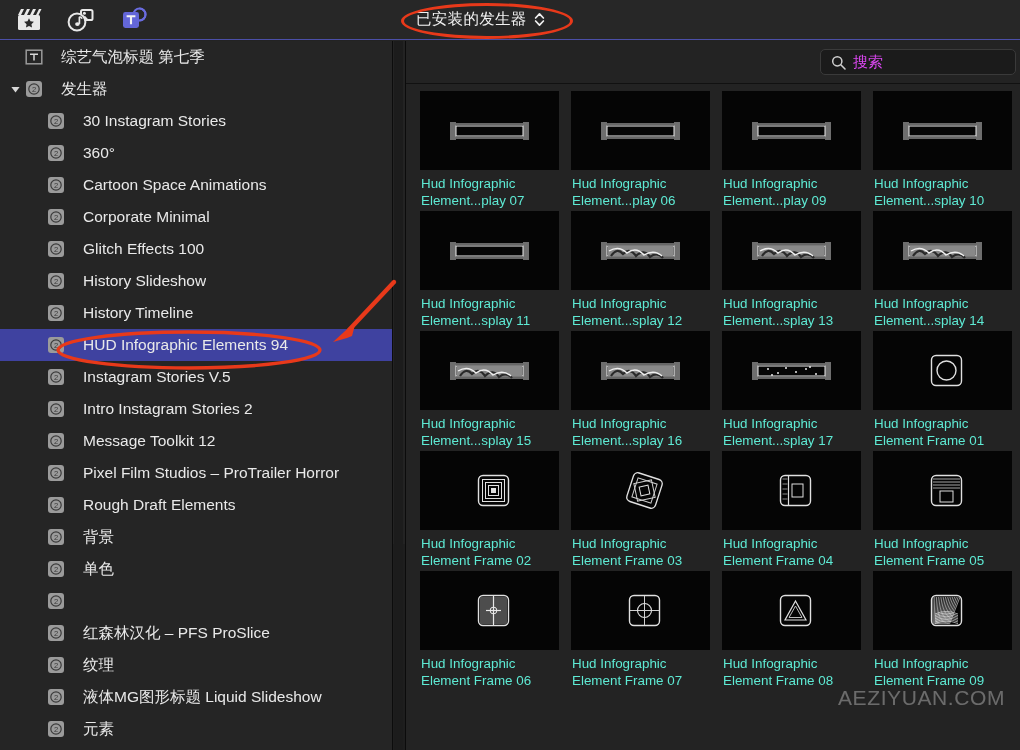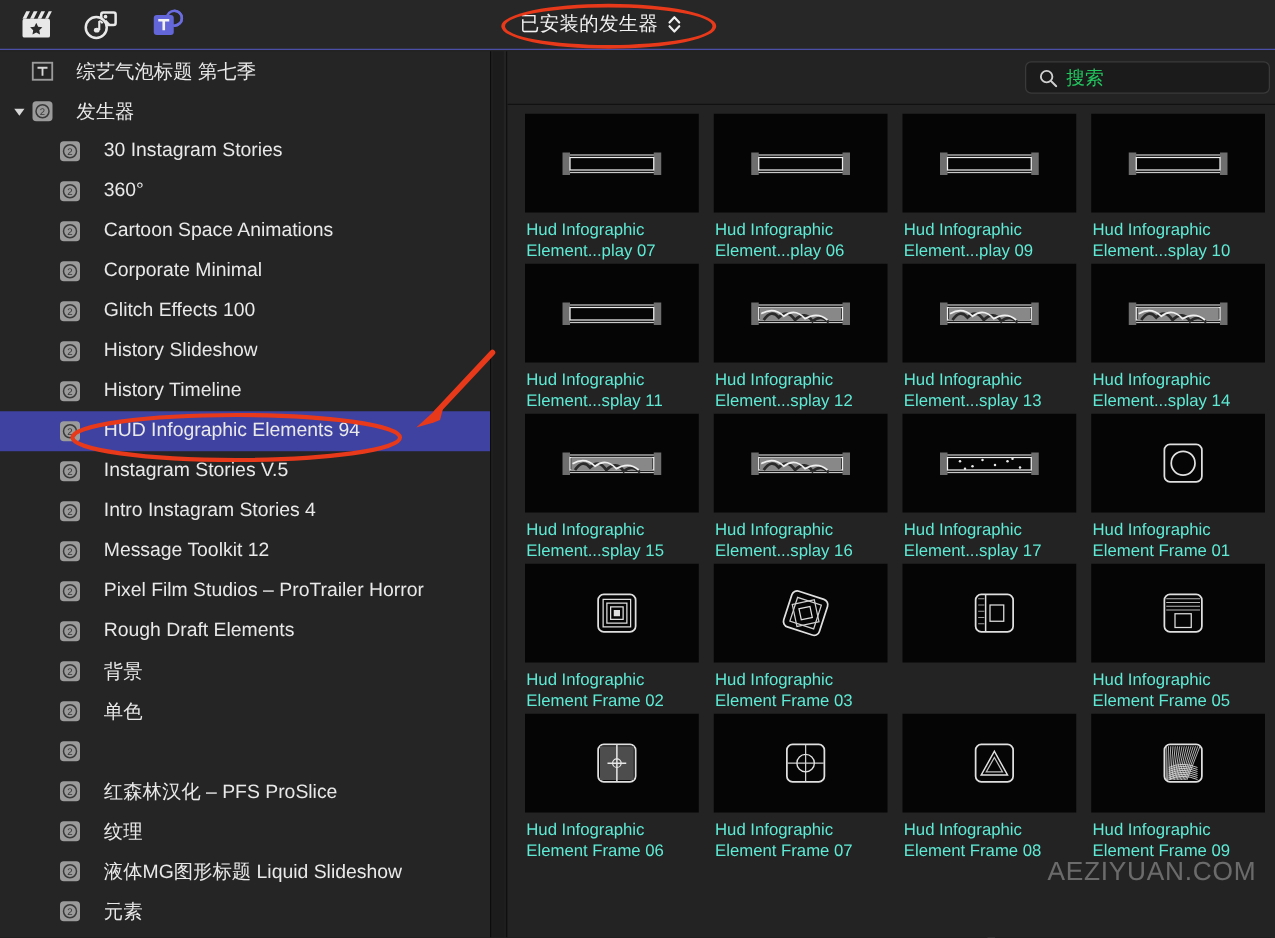--- a/index.html
+++ b/index.html
@@ -76,21 +76,21 @@
   .content-header {
     position: relative; height: 43px; background: #232323;
     border-bottom: 1px solid #111;
   }
   .search-box {
     position: absolute; right: 4px; top: 8px; width: 196px; height: 26px;
     background: #1b1b1b; border: 1px solid #3a3a3a; border-radius: 5px;
     display: flex; align-items: center; gap: 7px; padding-left: 10px;
   }
   .search-box svg { display: block; flex: 0 0 auto; }
-  .search-ph { color: #22c55e; font-size: 15px; }
+  .search-ph { color: #d946ef; font-size: 15px; }
 
   .grid {
     position: absolute; left: 0; top: 44px; width: 614px; height: 665px;
     padding: 6px 0 0 14px;
     display: grid;
     grid-template-columns: repeat(4, 139px);
     gap: 2px 12px;
     align-content: start;
   }
   .cell { width: 139px; }
@@ -293,21 +293,21 @@
       </div>
       <div class="side-row lvl1">
         <span class="disc"></span>
         <span style="display: flex; margin-right: 9px; margin-left: 3px;">
           <svg class="gicon" viewBox="0 0 18 18">
             <rect x="1" y="1" width="16" height="16" rx="3" fill="#9b9b9b"></rect>
             <circle cx="9" cy="9" r="5.2" fill="none" stroke="#3a3a3a" stroke-width="1.2"></circle>
             <text x="9" y="12.3" font-size="7.6" fill="#3a3a3a" text-anchor="middle" font-family="Liberation Sans, sans-serif">2</text>
           </svg>
         </span>
-        <span class="side-label">Intro Instagram Stories 4</span>
+        <span class="side-label">Intro Instagram Stories 2</span>
       </div>
       <div class="side-row lvl1">
         <span class="disc"></span>
         <span style="display: flex; margin-right: 9px; margin-left: 3px;">
           <svg class="gicon" viewBox="0 0 18 18">
             <rect x="1" y="1" width="16" height="16" rx="3" fill="#9b9b9b"></rect>
             <circle cx="9" cy="9" r="5.2" fill="none" stroke="#3a3a3a" stroke-width="1.2"></circle>
             <text x="9" y="12.3" font-size="7.6" fill="#3a3a3a" text-anchor="middle" font-family="Liberation Sans, sans-serif">2</text>
           </svg>
         </span>
@@ -615,20 +615,21 @@
         </div>
         <div class="cell">
           <div class="thumb">
             <svg width="139" height="79" viewBox="0 0 139 79">
               <rect x="58.5" y="24.5" width="30" height="30" rx="4.5" stroke="#e0e0e0" fill="none" stroke-width="1.4"></rect>
               <path d="M66.5 25 v29" stroke="#e0e0e0" stroke-width="1.2"></path>
               <rect x="70" y="33" width="11" height="13" stroke="#e0e0e0" fill="none" stroke-width="1"></rect>
               <path d="M60.5 28 h5 M60.5 33 h5 M60.5 38 h5 M60.5 43 h5 M60.5 48 h5" stroke="#9a9a9a" stroke-width=".9"></path>
             </svg>
           </div>
+          <div class="cap">Hud Infographic Element Frame 04</div>
         </div>
         <div class="cell">
           <div class="thumb">
             <svg width="139" height="79" viewBox="0 0 139 79">
               <rect x="58.5" y="24.5" width="30" height="30" rx="4.5" stroke="#e0e0e0" fill="none" stroke-width="1.4"></rect>
               <path d="M60 28 h27 M60 31 h27 M60 34 h27 M60 37 h27" stroke="#b8b8b8" stroke-width=".9"></path>
               <rect x="67" y="40" width="13" height="11" stroke="#e0e0e0" fill="none" stroke-width="1"></rect>
             </svg>
           </div>
           <div class="cap">Hud Infographic Element Frame 05</div>

